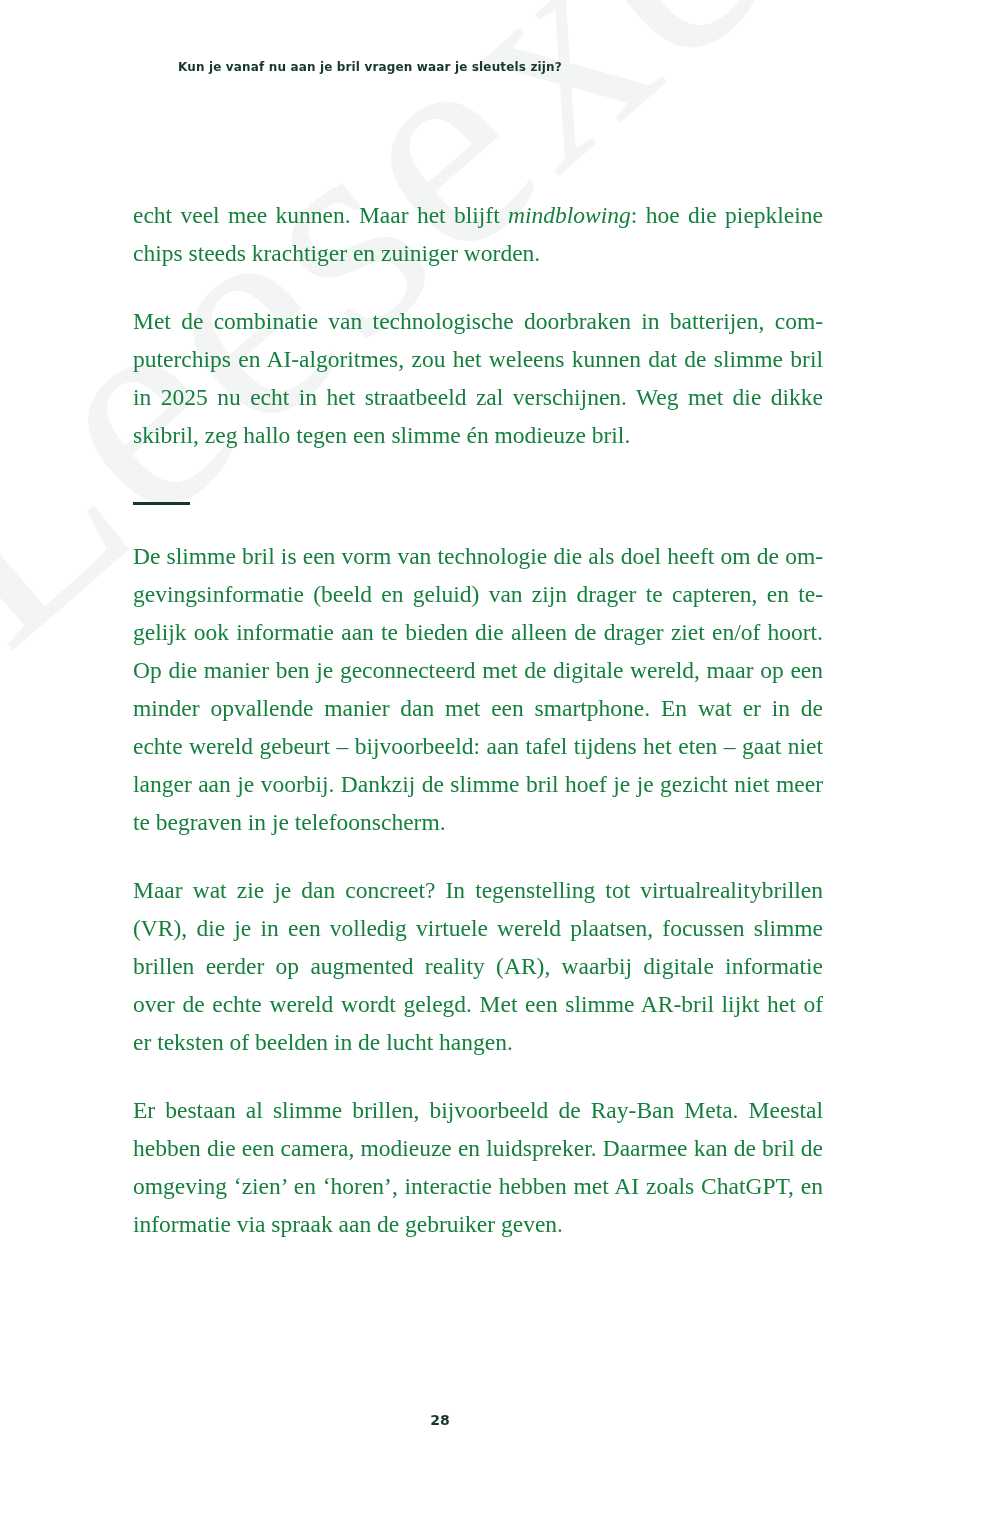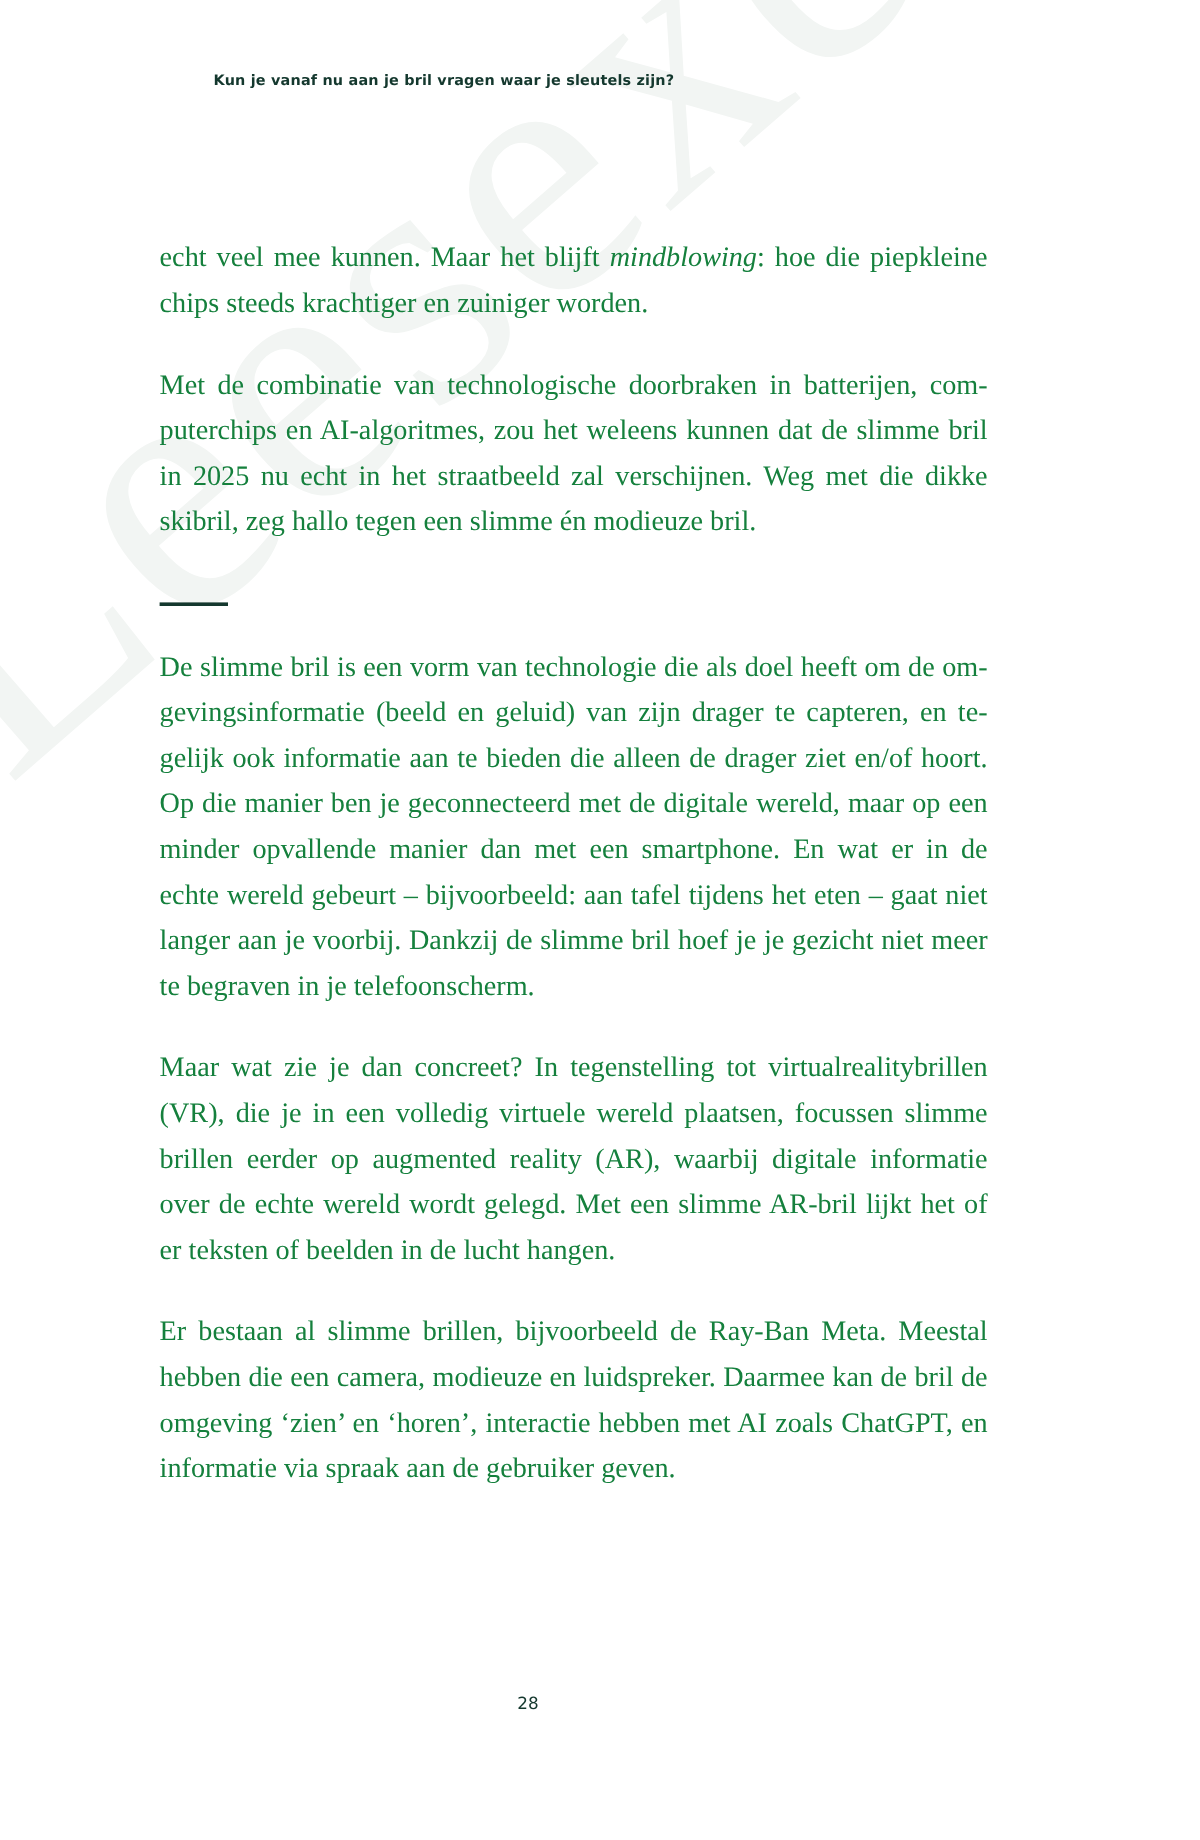--- a/index.html
+++ b/index.html
@@ -105,21 +105,21 @@
   
   #folio {
     position: absolute;
     left: 0;
     right: 0;
     top: 1412px;
     text-align: center;
     padding-right: 120px;
     font-family: "DejaVu Sans", "Liberation Sans", sans-serif;
     font-size: 14px;
-    font-weight: normal;
+    font-weight: bold;
     color: #14382e;
   }
 </style>
 </head>
 <body>
 
 <div id="page">
 
   <div id="watermark-layer">
     <div id="watermark-text">Leesexemplaar</div>

